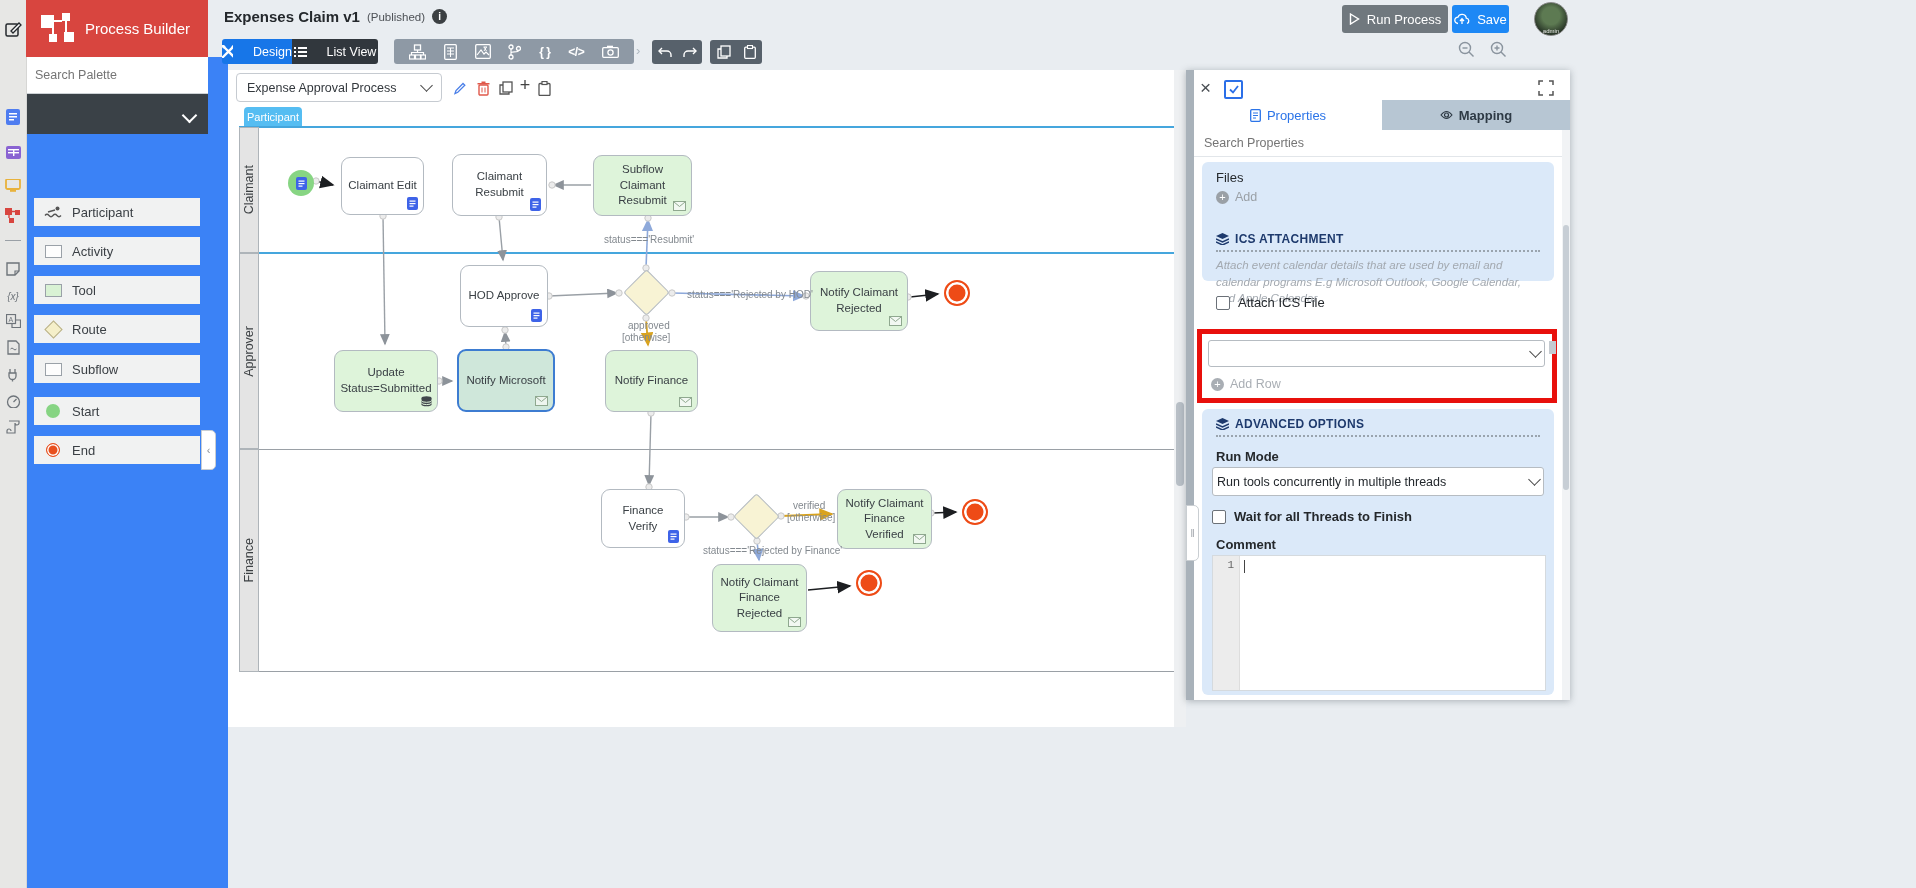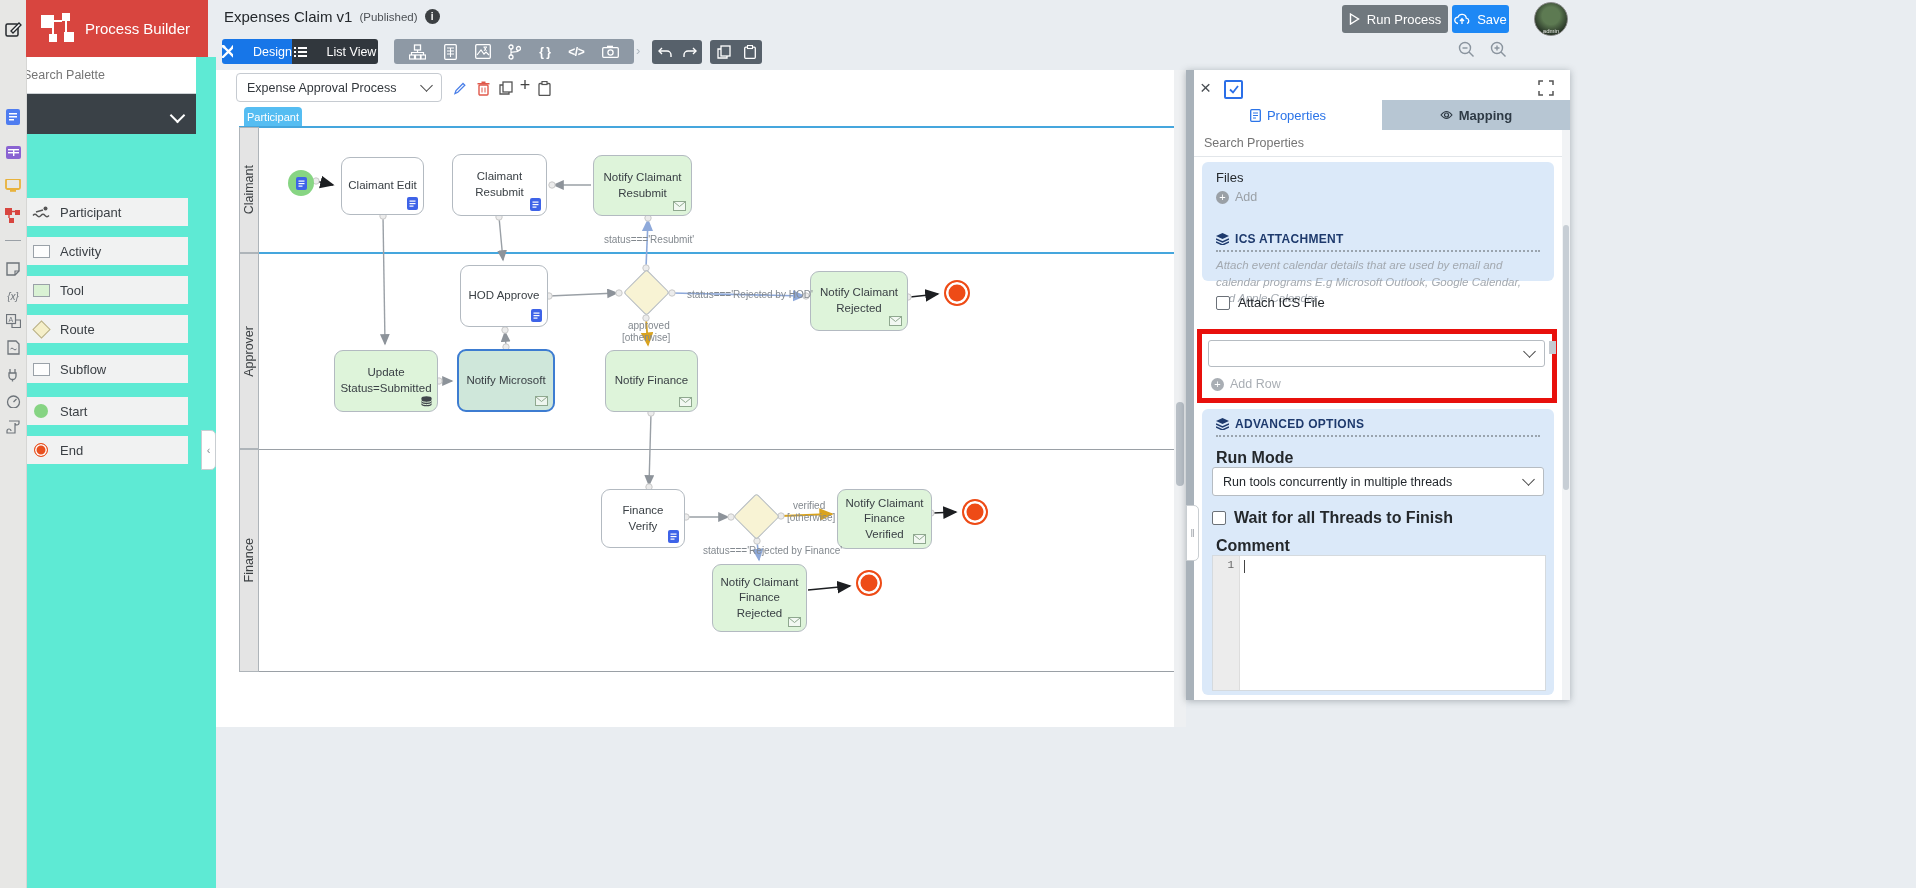--- a/index.html
+++ b/index.html
@@ -5,39 +5,39 @@
   html,body{margin:0;padding:0}
   #stage{position:relative;width:1916px;height:888px;background:#e9edf1;overflow:hidden;
          font-family:"Liberation Sans",sans-serif;color:#2b2f33}
   .abs{position:absolute}
   
   .leftstrip{left:0;top:0;width:26px;height:888px;background:#e7e7e5;border-right:1px solid #d6d6d4;z-index:7}
   .strip-ic{position:absolute;left:4px;width:18px;height:18px;display:flex;align-items:center;justify-content:center}
   .redhead{left:26px;top:0;width:182px;height:57px;background:#d8453f;z-index:7;display:flex;align-items:center}
   .brand{color:#fff;font-size:15px;font-weight:400;margin-left:8px}
   .title-row{left:224px;top:8px;z-index:7;display:flex;align-items:center;gap:7px}
-  .title{font-size:15px;font-weight:normal;color:#24282c}
+  .title{font-size:15px;font-weight:bold;color:#24282c}
   .published{font-size:11.5px;color:#4d5156}
   .infoic{width:15px;height:15px;border-radius:50%;background:#3c4043;color:#fff;font-size:10px;display:flex;align-items:center;justify-content:center;font-weight:bold}
   .seg{z-index:7;height:25px;display:flex;align-items:center;justify-content:center;gap:20px;color:#fff;font-size:12.5px;box-sizing:border-box}
   .seg.design{left:222px;top:39px;width:70px;background:#1776e8;border-radius:3px 0 0 3px}
   .seg.list{left:292px;top:39px;width:86px;background:#31373d;border-radius:0 3px 3px 0}
   .toolgroup{left:394px;top:39px;width:240px;height:25px;background:#8e99a5;border-radius:3px;z-index:7;
              display:flex;align-items:center;justify-content:space-around;padding:0 6px;box-sizing:border-box}
   .tg-txt{color:#fff;font-size:12px;font-weight:bold;letter-spacing:-0.5px}
   .chev-more{left:636px;top:43px;color:#aeb7bf;font-size:13px;z-index:7}
   .darkgroup{top:40px;height:24px;background:#57616b;border-radius:3px;z-index:7;display:flex;align-items:center;justify-content:space-around}
   .btn{z-index:7;height:28px;border-radius:3px;display:flex;align-items:center;justify-content:center;gap:7px;color:#fff;font-size:13px}
   .btn.run{left:1342px;top:5px;width:106px;background:#70787e}
   .btn.save{left:1452px;top:5px;width:57px;background:#1d88f5}
   .avatar{left:1534px;top:2px;width:32px;height:32px;border-radius:50%;z-index:7;background:radial-gradient(circle at 50% 40%,#5d7a52 0 35%,#2c3a2a 70%,#141a13);display:flex;align-items:flex-end;justify-content:center;overflow:hidden;border:1px solid #888}
   .avatar span{color:#e8e8e8;font-size:6px;line-height:8px}
   .zoomic{top:41px;z-index:7}
   
-  .palette{left:14px;top:57px;width:202px;height:831px;background:#5eead4;z-index:6}
+  .palette{left:26px;top:57px;width:202px;height:831px;background:#3b82f6;z-index:6}
   .pal-search{position:absolute;left:0;top:0;width:182px;height:37px;border:none;border-bottom:1px solid #cdd2d6;background:#fff;box-sizing:border-box;padding:0 9px;font-size:12.5px;font-family:"Liberation Sans",sans-serif;color:#555;outline:none}
   .pal-head{position:absolute;left:0;top:37px;width:182px;height:40px;background:#3a4147}
   .pal-chev{position:absolute;right:13px;top:16px;width:9px;height:9px;border-right:2px solid #fff;border-bottom:2px solid #fff;transform:rotate(45deg)}
   .pal-item{position:absolute;left:8px;width:166px;height:28px;background:#f1f2f2;display:flex;align-items:center;font-size:13px;color:#3a3f44}
   .pal-ico{width:38px;display:flex;align-items:center;justify-content:center}
   .shape-act{width:15px;height:11px;background:#fdfdfd;border:1px solid #9aa1a8}
   .shape-tool{width:15px;height:11px;background:#d9f2d4;border:1px solid #9aa1a8}
   .shape-route{width:11px;height:11px;background:#f5efc9;border:1px solid #b8b08a;transform:rotate(45deg)}
   .shape-start{width:14px;height:14px;border-radius:50%;background:#86d483}
   .shape-end{width:14px;height:14px;border-radius:50%;background:#e8501f;box-shadow:inset 0 0 0 1.5px #fff;border:1px solid #e8501f;box-sizing:border-box}
@@ -71,30 +71,30 @@
   .panel .phandle{position:absolute;left:0;top:435px;width:11px;height:54px;background:#fff;border:1px solid #c9ced2;border-radius:0 5px 5px 0;display:flex;align-items:center;justify-content:center;color:#9aa0a6;font-size:10px;z-index:2}
   .phead-x{position:absolute;left:14px;top:8px;font-size:19px;color:#4a4f54;line-height:19px}
   .phead-chk{position:absolute;left:38px;top:10px;width:15px;height:15px;border:2px solid #2b6fe8;border-radius:2px;display:flex;align-items:center;justify-content:center}
   .ptabs{position:absolute;left:8px;top:30px;width:376px;height:30px;display:flex}
   .ptab{flex:1;display:flex;align-items:center;justify-content:center;gap:6px;font-size:13px}
   .ptab.active{background:#fff;color:#2b74e8}
   .ptab.inactive{background:#b7c6d3;color:#2e3a45;font-weight:bold}
   .psearch{position:absolute;left:8px;top:60px;width:368px;height:27px;border:none;border-bottom:1px solid #e2e6ea;box-sizing:border-box;padding:0 10px;font-size:12.5px;font-family:"Liberation Sans",sans-serif;color:#555;outline:none;background:#fff}
   .pcard{position:absolute;background:#dbe9f9;border-radius:6px}
   .pc-label{font-size:13px;color:#24282c}
-  .pc-bold{font-size:16px;color:#24282c;font-weight:bold}
+  .pc-bold{font-size:13px;color:#24282c;font-weight:bold}
   .gray-add{display:flex;align-items:center;gap:6px;color:#9aa0a6;font-size:12.5px}
   .plusdot{width:13px;height:13px;border-radius:50%;background:#9aa0a6;color:#fff;font-size:11px;line-height:13px;text-align:center}
   .sec-title{display:flex;align-items:center;gap:6px;color:#1e3a6d;font-size:12px;font-weight:bold;letter-spacing:.3px}
   .dotline{border-top:2px dotted #9aa4ae;height:0}
   .desc{font-style:italic;color:#a3a9b0;font-size:11.5px;line-height:1.45}
   .chkrow{display:flex;align-items:center;gap:8px}
   .chkbox{width:14px;height:14px;background:#fff;border:1.5px solid #6b7178;border-radius:2px;box-sizing:border-box}
   .redbox{position:absolute;left:11px;top:259px;width:360px;height:74px;border:5px solid #e8100c;box-sizing:border-box;z-index:3}
-  .pselect{background:#fff;border:1px solid #b6bcc2;border-radius:3px;display:flex;align-items:center;justify-content:space-between;padding:0 10px;box-sizing:border-box;font-size:12.5px;color:#23282d}
+  .pselect{background:#fff;border:1px solid #b6bcc2;border-radius:3px;display:flex;align-items:center;justify-content:space-between;padding:0 4px;box-sizing:border-box;font-size:12.5px;color:#23282d}
   .editor{position:absolute;border:1px solid #d5dade;background:#fff;display:flex}
   .gutter{width:27px;background:#ececec;border-right:1px solid #ddd;text-align:right;padding:3px 5px 0 0;box-sizing:border-box;font-family:"Liberation Mono","DejaVu Sans Mono",monospace;font-size:11px;color:#666}
   .caret{width:1px;height:13px;background:#444;margin:4px 0 0 4px}
   .pscroll{position:absolute;right:0;top:60px;width:8px;height:570px;background:#f1f3f5}
   .pthumb{position:absolute;right:1px;top:95px;width:6px;height:265px;background:#c7ced5;border-radius:3px}
   .minibar{position:absolute;background:#c4cad0}
 </style>
 </head>
 <body>
 
@@ -198,21 +198,21 @@
     <span>Claimant Resubmit</span>
     <svg class="corner" width="11" height="13">
         <rect width="11" height="13" rx="2" fill="#3e63e8"></rect>
         <rect x="2.5" y="3.5" width="6" height="1.2" fill="#fff"></rect>
         <rect x="2.5" y="6" width="6" height="1.2" fill="#fff"></rect>
         <rect x="2.5" y="8.5" width="4" height="1.2" fill="#fff"></rect>
       </svg>
   </div>
 
   <div class="node green" style="left:593px;top:155px;width:99px;height:61px">
-    <span>Notify Claimant Resubmit</span>
+    <span>Subflow Claimant Resubmit</span>
     <svg class="corner" width="13" height="10">
         <rect x="0.5" y="0.5" width="12" height="9" fill="#f2f8f2" stroke="#8fa88f"></rect>
         <path d="M1 1 L6.5 5.5 L12 1" fill="none" stroke="#8fa88f"></path>
       </svg>
   </div>
 
   <div class="node" style="left:460px;top:265px;width:88px;height:62px">
     <span>HOD Approve</span>
     <svg class="corner" width="11" height="13">
         <rect width="11" height="13" rx="2" fill="#3e63e8"></rect>

